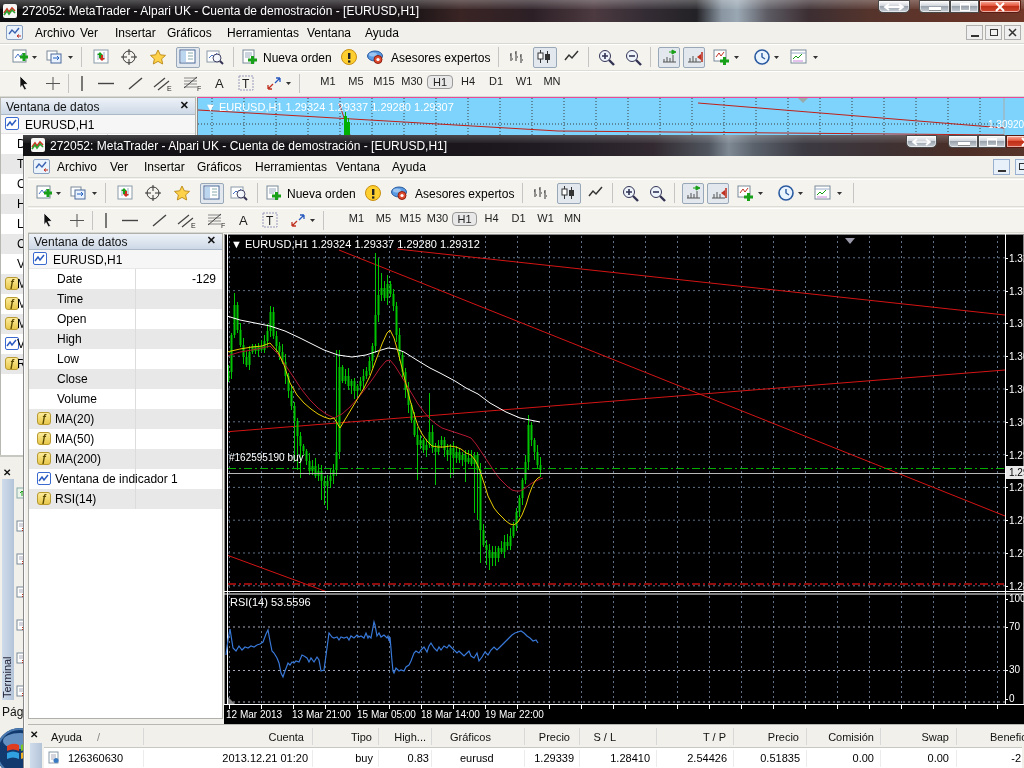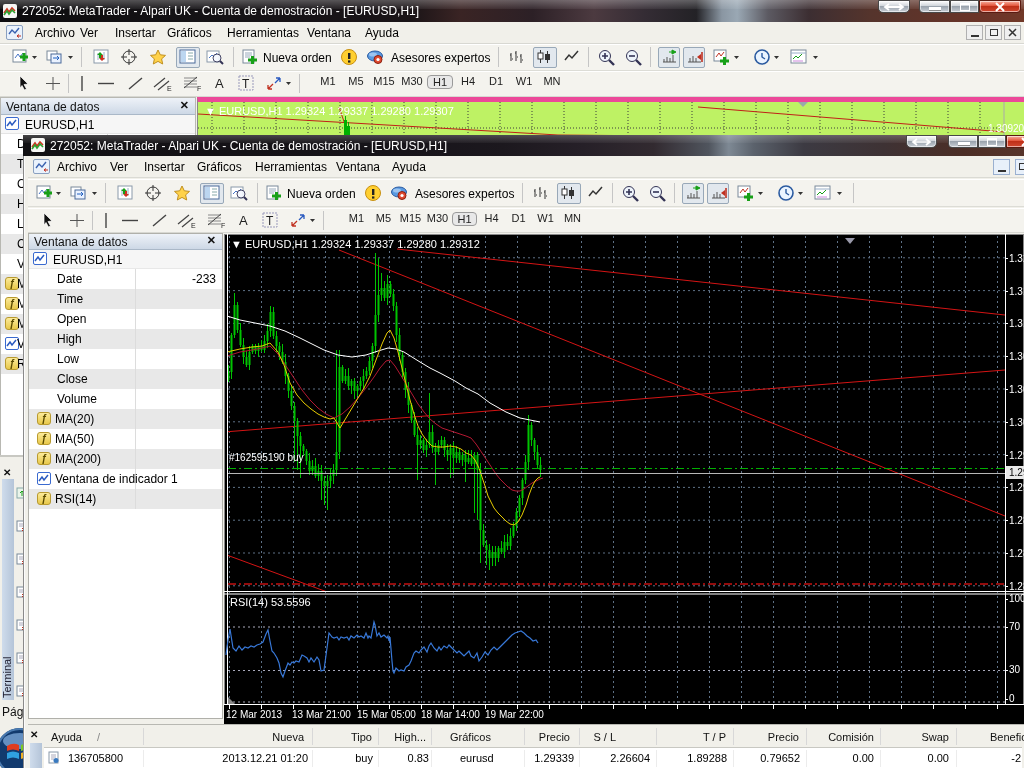--- a/index.html
+++ b/index.html
@@ -393,21 +393,21 @@
           </svg>
         </div>
         <span class="nm" style="left:16px">Ventana de indicador 1</span>
       </div>
       <div class="drow alt" style="top:256px">
         <div class="vdiv"></div>
         <div class="fico">ƒ</div>
         <span class="nm" style="left:16px">RSI(14)</span>
       </div>
     </div>
-    <div class="abs" style="left:197px;top:97px;width:827px;height:40px;background:#bef264;border-top:5px solid #ec4899;border-left:1px solid #888">
+    <div class="abs" style="left:197px;top:97px;width:827px;height:40px;background:#7dd3fc;border-top:1px solid #ec4899;border-left:1px solid #888">
 <svg width="827" height="40" style="position:absolute;left:0;top:0">
 <g stroke="#3c3c3c" stroke-dasharray="1,2">
           <line x1="14" y1="0" x2="14" y2="40"></line>
           <line x1="46" y1="0" x2="46" y2="40"></line>
           <line x1="78" y1="0" x2="78" y2="40"></line>
           <line x1="110" y1="0" x2="110" y2="40"></line>
           <line x1="142" y1="0" x2="142" y2="40"></line>
           <line x1="174" y1="0" x2="174" y2="40"></line>
           <line x1="206" y1="0" x2="206" y2="40"></line>
           <line x1="238" y1="0" x2="238" y2="40"></line>
@@ -817,21 +817,21 @@
         <div class="cico" style="top:2px">
           <svg width="12" height="11">
             <path d="M1 8l3-4 2 3 4-5" stroke="#2a5ac0" fill="none" stroke-width="1.5"></path>
           </svg>
         </div>
         <span style="position:absolute;left:24px;top:3px;font-size:12px">EURUSD,H1</span>
       </div>
       <div class="drow " style="top:35px;width:193px">
         <div class="vdiv"></div>
         <span class="nm" style="left:28px">Date</span>
-        <span style="position:absolute;right:6px;top:3px">-233</span>
+        <span style="position:absolute;right:6px;top:3px">-129</span>
       </div>
       <div class="drow alt" style="top:55px;width:193px">
         <div class="vdiv"></div>
         <span class="nm" style="left:28px">Time</span>
       </div>
       <div class="drow " style="top:75px;width:193px">
         <div class="vdiv"></div>
         <span class="nm" style="left:28px">Open</span>
       </div>
       <div class="drow alt" style="top:95px;width:193px">
@@ -1019,21 +1019,21 @@
         <text x="6" y="372" font-size="11" fill="#fff" font-family="Liberation Sans">RSI(14) 53.5596</text>
         <path d="M621 4l5 6 5-6z" fill="#99a"></path>
         <path d="M4 470l0 -7 7 7z" fill="#8a8a8a"></path>
       </svg>
     </div>
     <div class="abs" style="left:28px;top:724px;width:996px;height:44px;background:#f1f0ea;border-top:1px solid #b8b8b2">
       <div class="abs" style="left:2px;top:4px;font-size:10px;font-weight:bold;color:#111">✕</div>
       <div class="abs" style="left:2px;top:18px;width:12px;height:26px;background:linear-gradient(90deg,#cfdcec,#b4c4d8)"></div>
       <div class="abs" style="left:16px;top:1px;width:978px;height:22px;border-bottom:1px solid #c8c8c2">
         <span class="th" style="left:7px">Ayuda</span>
-        <span class="th" style="left:200px;width:60px;text-align:right">Nueva</span>
+        <span class="th" style="left:200px;width:60px;text-align:right">Cuenta</span>
         <span class="th" style="left:268px;width:60px;text-align:right">Tipo</span>
         <span class="th" style="left:322px;width:60px;text-align:right">High...</span>
         <span class="th" style="left:406px">Gráficos</span>
         <span class="th" style="left:466px;width:60px;text-align:right">Precio</span>
         <span class="th" style="left:512px;width:60px;text-align:right">S / L</span>
         <span class="th" style="left:622px;width:60px;text-align:right">T / P</span>
         <span class="th" style="left:695px;width:60px;text-align:right">Precio</span>
         <span class="th" style="left:770px;width:60px;text-align:right">Comisión</span>
         <span class="th" style="left:845px;width:60px;text-align:right">Swap</span>
         <span class="th" style="left:946px">Benefic</span>
@@ -1051,29 +1051,29 @@
         <div class="csep" style="left:912px"></div>
       </div>
       <div class="abs" style="left:16px;top:23px;width:978px;height:21px;background:#fff">
         <div class="abs" style="left:4px;top:3px">
           <svg width="12" height="13">
             <rect x="1" y="1" width="9" height="11" fill="#fff" stroke="#8a9aaa"></rect>
             <path d="M3 4h5M3 6h5M3 8h3" stroke="#aab"></path>
             <circle cx="8" cy="9.5" r="2.5" fill="#3a7ac0"></circle>
           </svg>
         </div>
-        <span class="tv" style="left:24px">136705800</span>
+        <span class="tv" style="left:24px">126360630</span>
         <span class="tv" style="left:134px;width:130px;text-align:right;white-space:nowrap">2013.12.21 01:20</span>
         <span class="tv" style="left:199px;width:130px;text-align:right;white-space:nowrap">buy</span>
         <span class="tv" style="left:255px;width:130px;text-align:right;white-space:nowrap">0.83</span>
         <span class="tv" style="left:416px">eurusd</span>
         <span class="tv" style="left:400px;width:130px;text-align:right;white-space:nowrap">1.29339</span>
-        <span class="tv" style="left:476px;width:130px;text-align:right;white-space:nowrap">2.26604</span>
-        <span class="tv" style="left:553px;width:130px;text-align:right;white-space:nowrap">1.89288</span>
-        <span class="tv" style="left:626px;width:130px;text-align:right;white-space:nowrap">0.79652</span>
+        <span class="tv" style="left:476px;width:130px;text-align:right;white-space:nowrap">1.28410</span>
+        <span class="tv" style="left:553px;width:130px;text-align:right;white-space:nowrap">2.54426</span>
+        <span class="tv" style="left:626px;width:130px;text-align:right;white-space:nowrap">0.51835</span>
         <span class="tv" style="left:700px;width:130px;text-align:right;white-space:nowrap">0.00</span>
         <span class="tv" style="left:775px;width:130px;text-align:right;white-space:nowrap">0.00</span>
         <span class="tv" style="left:847px;width:130px;text-align:right;white-space:nowrap">-2</span>
         <div class="csep" style="left:99px;background:#ececec"></div>
         <div class="csep" style="left:268px;background:#ececec"></div>
         <div class="csep" style="left:334px;background:#ececec"></div>
         <div class="csep" style="left:387px;background:#ececec"></div>
         <div class="csep" style="left:480px;background:#ececec"></div>
         <div class="csep" style="left:535px;background:#ececec"></div>
         <div class="csep" style="left:612px;background:#ececec"></div>

